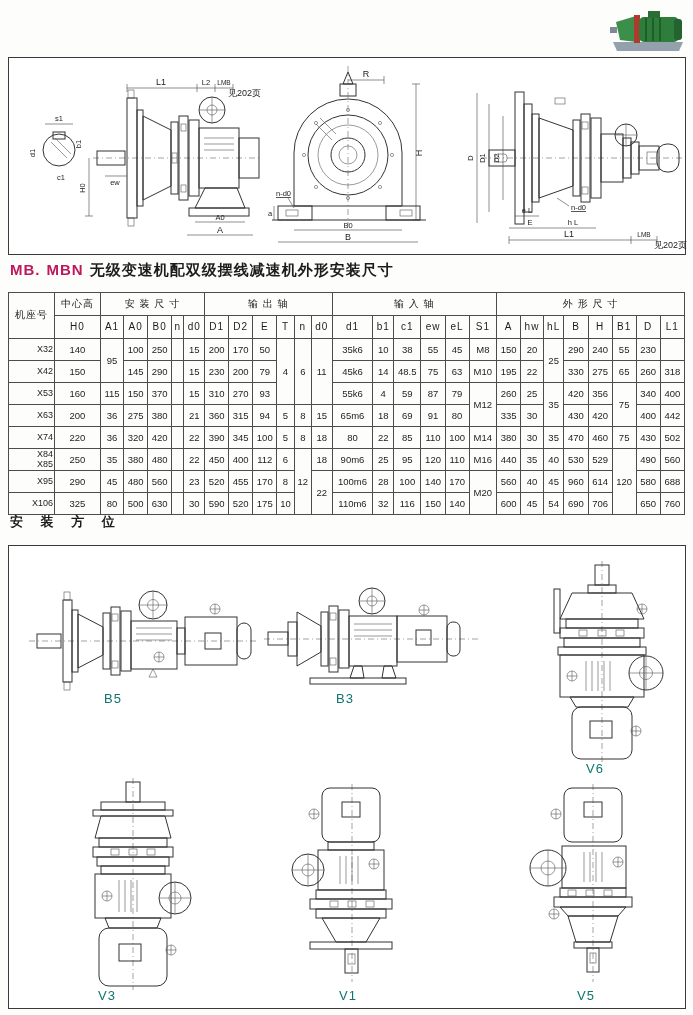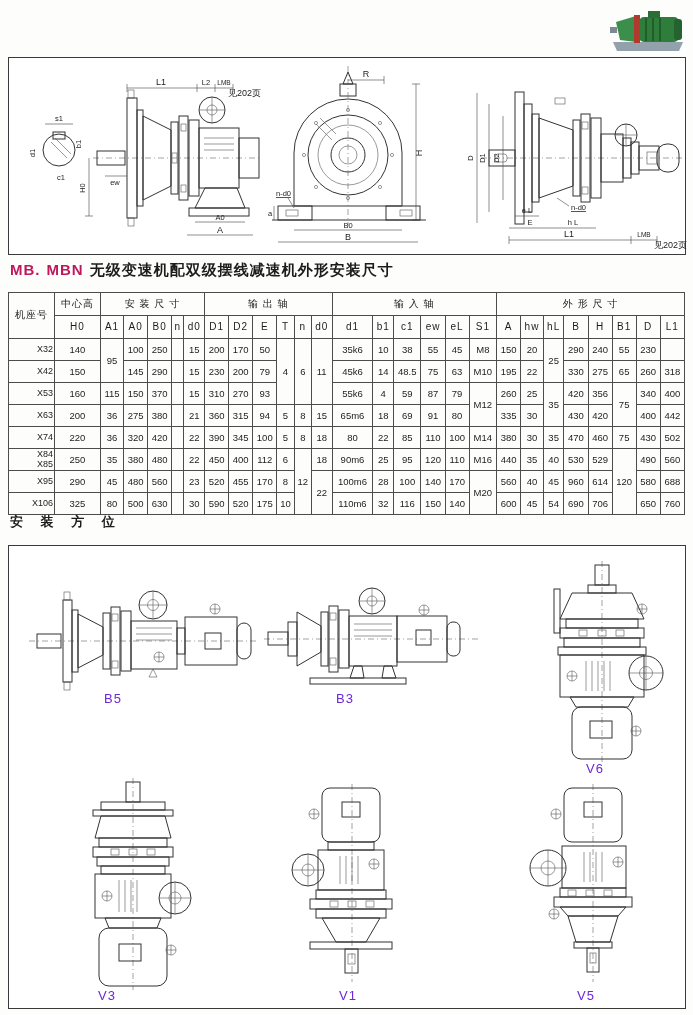--- a/index.html
+++ b/index.html
@@ -25,21 +25,21 @@
   #dimtable td.rowlabel{font-size:9px;text-align:right;}
   
   svg{position:absolute;overflow:visible;}
   .ln{fill:none;stroke:#333;stroke-width:1;}
   .tn{fill:none;stroke:#555;stroke-width:.6;}
   .cl{fill:none;stroke:#666;stroke-width:.6;stroke-dasharray:6 3 1 3;}
   .dm{fill:none;stroke:#444;stroke-width:.6;}
   text{fill:#1c1c1c;font-family:"Liberation Sans",sans-serif;}
   .lbl{font-size:9px;}
   .lbs{font-size:7.5px;}
-  .olabel{position:absolute;font-size:13px;color:#6d28d9;letter-spacing:1px;}
+  .olabel{position:absolute;font-size:13px;color:#0f766e;letter-spacing:1px;}
 </style>
 </head>
 <body>
 
 <svg id="photo" style="left:608px;top:5px;" width="80" height="50" viewBox="0 0 80 50">
   <polygon points="5,37 75,37 71,46 9,46" fill="#93a1ac"></polygon>
   <rect x="2" y="22" width="7" height="6" fill="#7d8a94"></rect>
   <polygon points="8,17 28,11 28,37 12,35" fill="#3c8f4a"></polygon>
   <rect x="26" y="10" width="6" height="28" fill="#b03a2e"></rect>
   <rect x="31" y="12" width="40" height="25" rx="5" fill="#2e7d3b"></rect>

